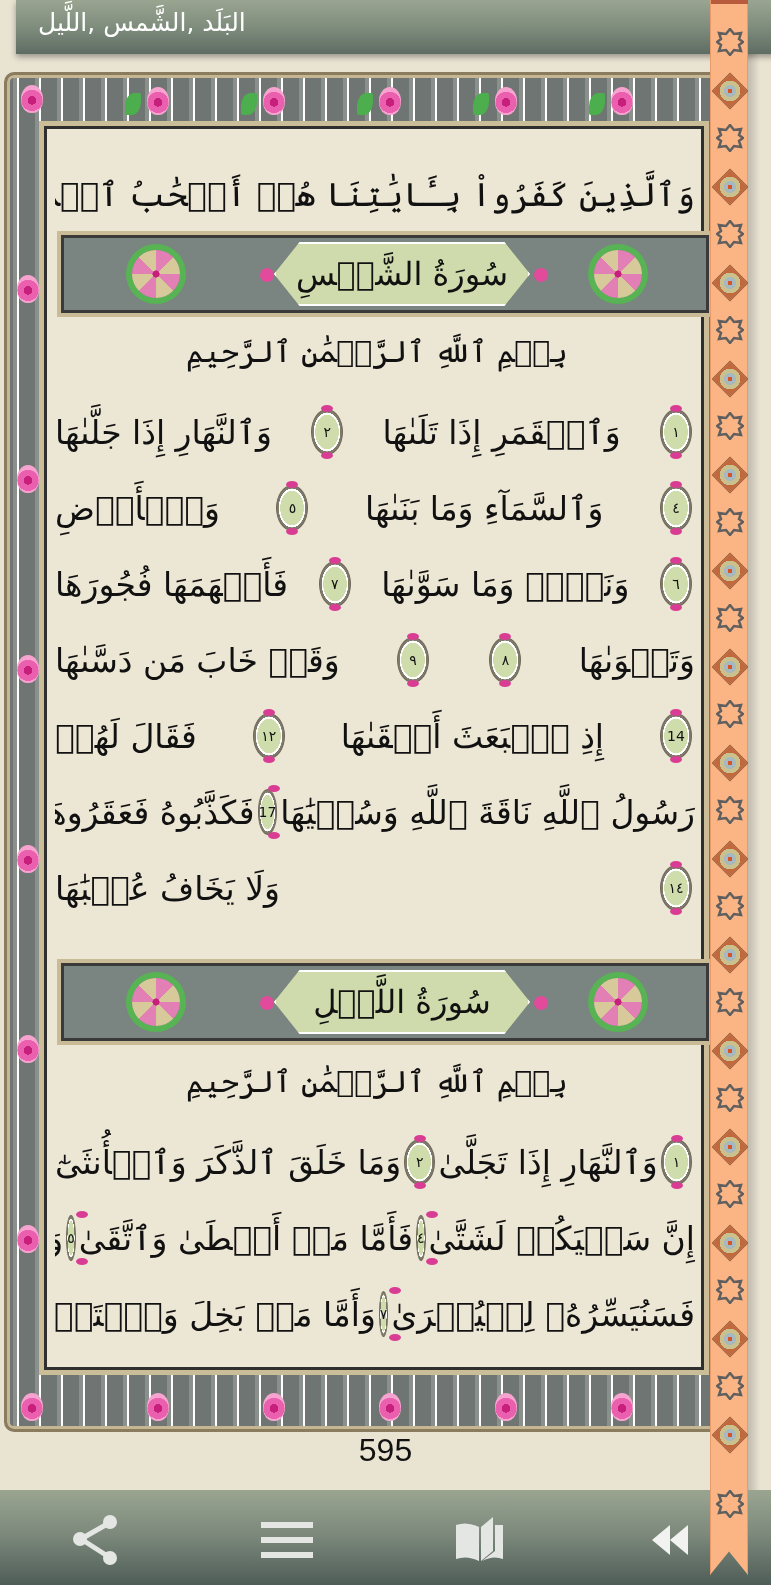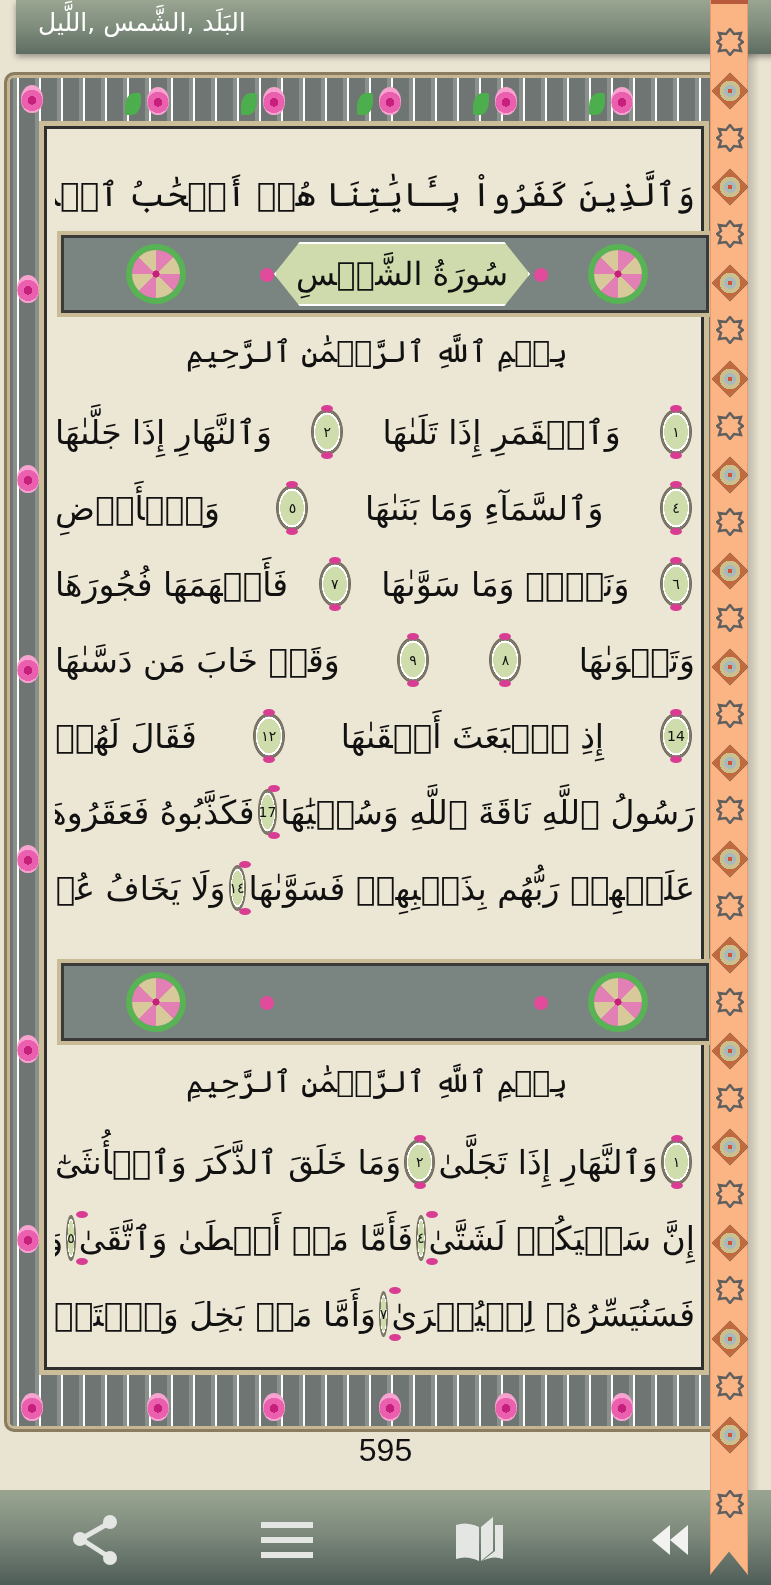--- a/index.html
+++ b/index.html
@@ -193,29 +193,29 @@
       <span class="seg">إِذِ ٱنۢبَعَثَ أَشۡقَىٰهَا</span>
       <span class="marker">١٢</span>
       <span class="seg">فَقَالَ لَهُمۡ</span>
     </div>
     <div class="ayah-line" style="top:648px;">
       <span class="seg">رَسُولُ ٱللَّهِ نَاقَةَ ٱللَّهِ وَسُقۡيَٰهَا</span>
       <span class="marker">17</span>
       <span class="seg">فَكَذَّبُوهُ فَعَقَرُوهَا فَدَمۡدَمَ</span>
     </div>
     <div class="ayah-line" style="top:724px;">
-      <span class="seg">عَلَيۡهِمۡ رَبُّهُم بِذَنۢبِهِمۡ فَسَوَّىٰهَا</span>
       <span class="marker">١٤</span>
       <span class="seg">وَلَا يَخَافُ عُقۡبَٰهَا</span>
 
     </div>
 
     <div class="surah-header" style="top:834px;">
       <div class="rosette" style="left:68px"></div>
       <div class="bead" style="left:196px"></div>
+      <div class="panel">سُورَةُ اللَّيۡلِ</div>
       <div class="bead" style="left:470px"></div>
       <div class="rosette" style="left:530px"></div>
     </div>
     <div class="basmala" style="top:935px;">بِسۡمِ ٱللَّهِ ٱلرَّحۡمَٰنِ ٱلرَّحِيمِ</div>
 
     <div class="ayah-line" style="top:998px;">
       <span class="marker">١</span>
       <span class="seg">وَٱلنَّهَارِ إِذَا تَجَلَّىٰ</span>
       <span class="marker">٢</span>
       <span class="seg">وَمَا خَلَقَ ٱلذَّكَرَ وَٱلۡأُنثَىٰٓ</span>

